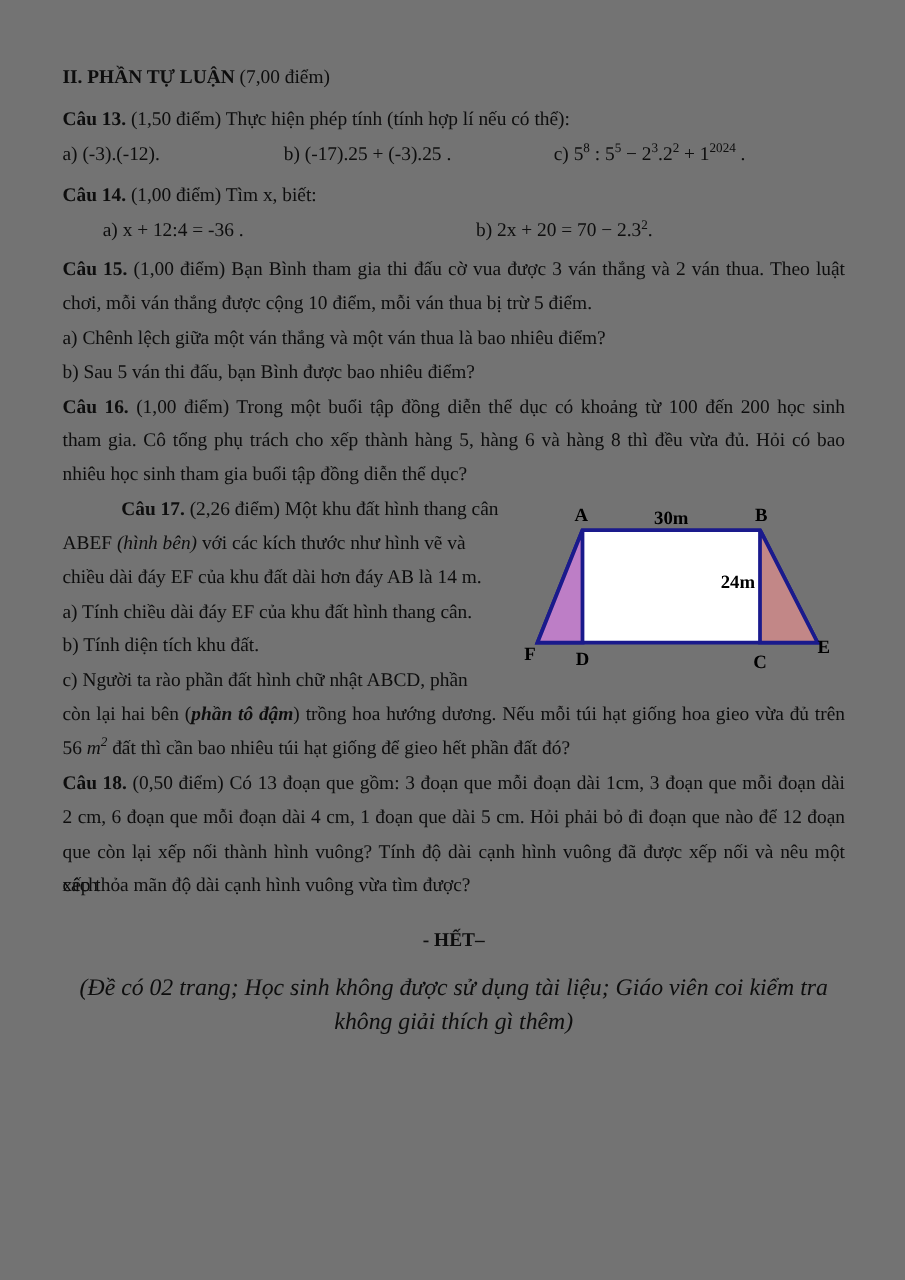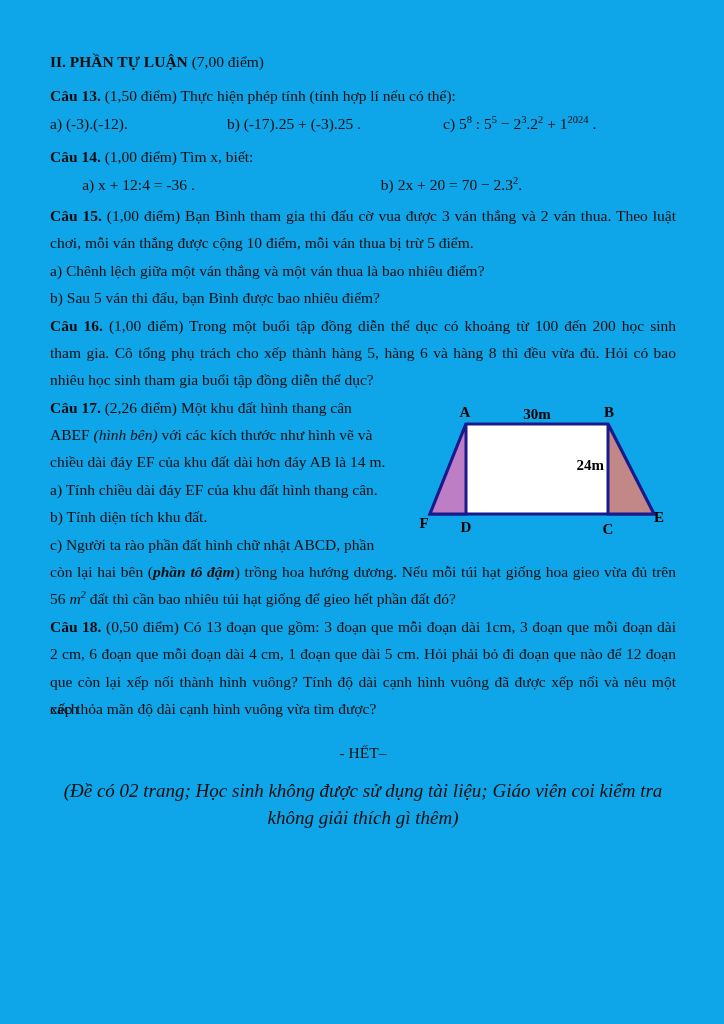--- a/index.html
+++ b/index.html
@@ -1,20 +1,20 @@
 <!DOCTYPE html>
 <html><head>
 <meta charset="utf-8">
 <style>
   html,body { margin:0; padding:0; background:#ffffff; }
   .page {
     position: relative;
     width: 724px;
     height: 1024px;
-    background: #0ea5e9;
+    background: #737373;
     box-sizing: border-box;
     padding: 48px 48px 0 50px;
     font-family: "Liberation Serif", "DejaVu Serif", serif;
     font-size: 15.5px;
     color: #0d0d0d;
     overflow: hidden;
   }
   .line { display:block; line-height:27.4px; height:27.4px; white-space:normal; }
   .j { text-align: justify; text-align-last: justify; }
   .title { margin-bottom: 7px; }
@@ -55,35 +55,35 @@
 
   <div class="line j"><span style="font-weight: bold;">Câu 15.</span><span> (1,00 điểm) Bạn Bình tham gia thi đấu cờ vua được 3 ván thắng và 2 ván thua. Theo luật</span></div>
   <div class="line"><span>chơi, mỗi ván thắng được cộng 10 điểm, mỗi ván thua bị trừ 5 điểm.</span></div>
   <div class="line"><span>a) Chênh lệch giữa một ván thắng và một ván thua là bao nhiêu điểm?</span></div>
   <div class="line"><span>b) Sau 5 ván thi đấu, bạn Bình được bao nhiêu điểm?</span></div>
 
   <div class="line j"><span style="font-weight: bold; margin-top: 36px;">Câu 16.</span><span> (1,00 điểm) Trong một buổi tập đồng diễn thể dục có khoảng từ 100 đến 200 học sinh</span></div>
   <div class="line j"><span>tham gia. Cô tổng phụ trách cho xếp thành hàng 5, hàng 6 và hàng 8 thì đều vừa đủ. Hỏi có bao</span></div>
   <div class="line"><span>nhiêu học sinh tham gia buổi tập đồng diễn thể dục?</span></div>
 
-  <div class="line"><span style="font-weight: bold;">Câu 17.</span><span> (2,26 điểm) Một khu đất hình thang cân</span></div>
+  <div class="line"><span style="font-weight: bold; margin-left: 47px;">Câu 17.</span><span> (2,26 điểm) Một khu đất hình thang cân</span></div>
   <div class="line"><span>ABEF </span><span style="font-style: italic;">(hình bên)</span><span> với các kích thước như hình vẽ và</span></div>
   <div class="line"><span>chiều dài đáy EF của khu đất dài hơn đáy AB là 14 m.</span></div>
   <div class="line"><span>a) Tính chiều dài đáy EF của khu đất hình thang cân.</span></div>
   <div class="line"><span>b) Tính diện tích khu đất.</span></div>
   <div class="line"><span>c) Người ta rào phần đất hình chữ nhật ABCD, phần</span></div>
   <div class="line j"><span>còn lại hai bên (</span><span style="font-style: italic; font-weight: bold;">phần tô đậm</span><span>) trồng hoa hướng dương. Nếu mỗi túi hạt giống hoa gieo vừa đủ trên</span></div>
   <div class="line"><span>56 </span><span style="font-style: italic;">m</span><sup style="font-style: italic;">2</sup><span> đất thì cần bao nhiêu túi hạt giống để gieo hết phần đất đó?</span></div>
 
   <div class="line j"><span style="font-weight: bold;">Câu 18.</span><span> (0,50 điểm) Có 13 đoạn que gồm: 3 đoạn que mỗi đoạn dài 1cm, 3 đoạn que mỗi đoạn dài</span></div>
   <div class="line j"><span>2 cm, 6 đoạn que mỗi đoạn dài 4 cm, 1 đoạn que dài 5 cm. Hỏi phải bỏ đi đoạn que nào để 12 đoạn</span></div>
   <div class="line j"><span>que còn lại xếp nối thành hình vuông? Tính độ dài cạnh hình vuông đã được xếp nối và nêu một cách</span></div>
   <div class="line"><span>xếp thỏa mãn độ dài cạnh hình vuông vừa tìm được?</span></div>
 
-  <div class="line het"><span style="font-weight: normal;">- HẾT–</span></div>
+  <div class="line het"><span style="font-weight: bold;">- HẾT–</span></div>
   <div class="line note"><span style="font-style: italic;">(Đề có 02 trang; Học sinh không được sử dụng tài liệu; Giáo viên coi kiểm tra không giải thích gì thêm)</span></div>
 
   <div class="figure-box">
     <svg width="254" height="140" viewBox="0 0 254 140">
 
       <polygon points="14,112 50,22 192,22 238,112" fill="#ffffff" stroke-width="3" stroke-linejoin="miter" stroke="#1a1a8c"></polygon>
 
       <polygon points="50,22 50,112 14,112" stroke-width="3" stroke-linejoin="miter" fill="#bd7ec6" stroke="#1a1a8c"></polygon>
 
       <polygon points="192,22 192,112 238,112" stroke-width="3" stroke-linejoin="miter" fill="#c28787" stroke="#1a1a8c"></polygon>

